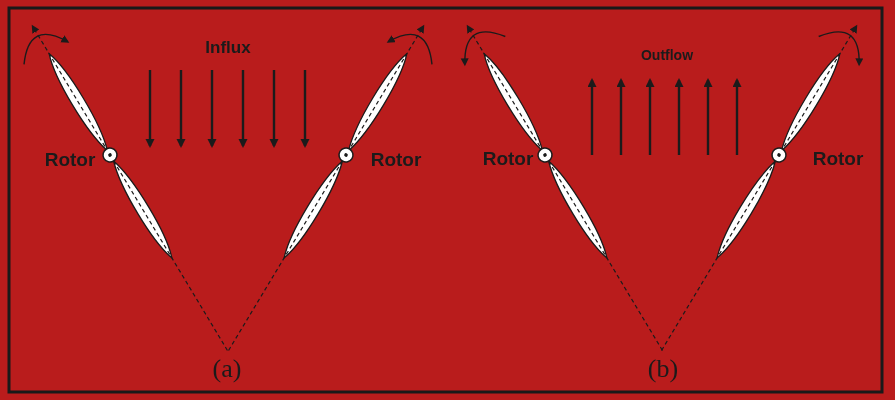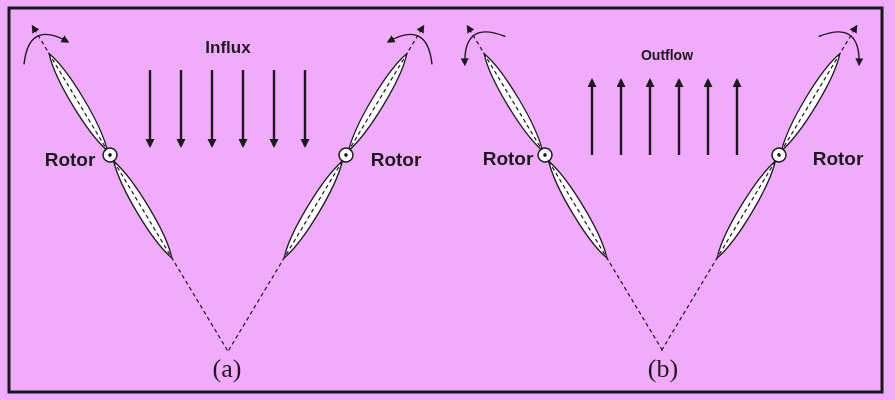--- a/index.html
+++ b/index.html
@@ -3,21 +3,21 @@
 <meta charset="utf-8">
 <style>
   html, body {
     margin: 0; padding: 0;
     background: #ffffff;
     font-family: "Liberation Sans", sans-serif;
   }
   .stage {
     position: relative;
     width: 895px; height: 400px;
-    background: #f0abfc;
+    background: #b91c1c;
     overflow: hidden;
   }
   svg { display: block; }
   svg text {
     font-family: "Liberation Sans", sans-serif;
     fill: #1b1b1b;
   }
   .flow-label   { font-size: 17px; font-weight: 600; }
   .flow-label-sm{ font-size: 14px; font-weight: 600; }
   .rotor-label  { font-size: 19px; font-weight: 600; }

